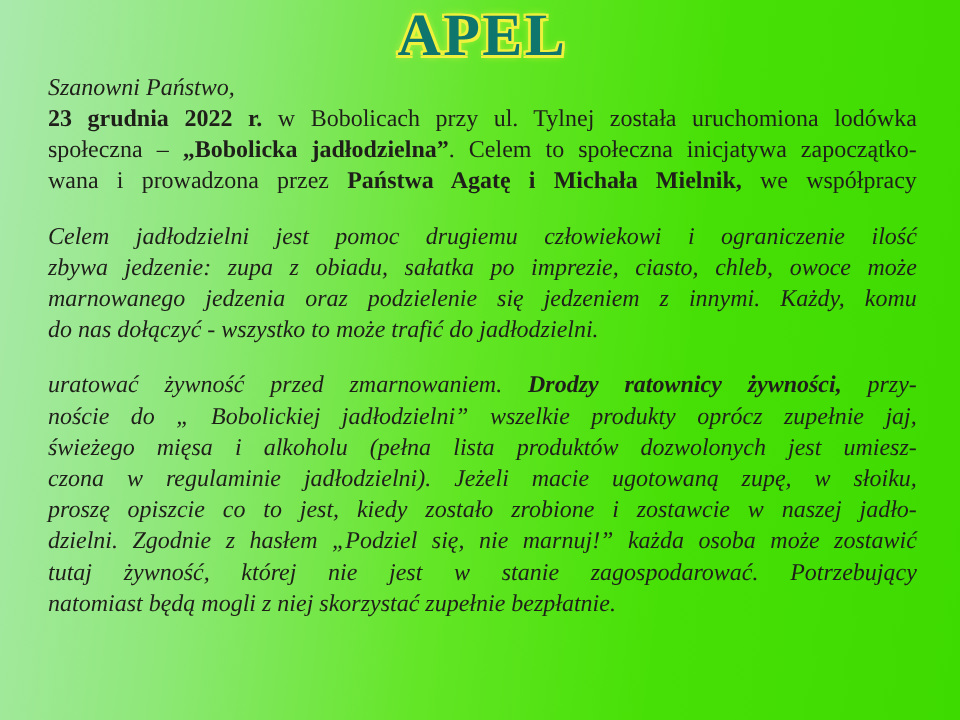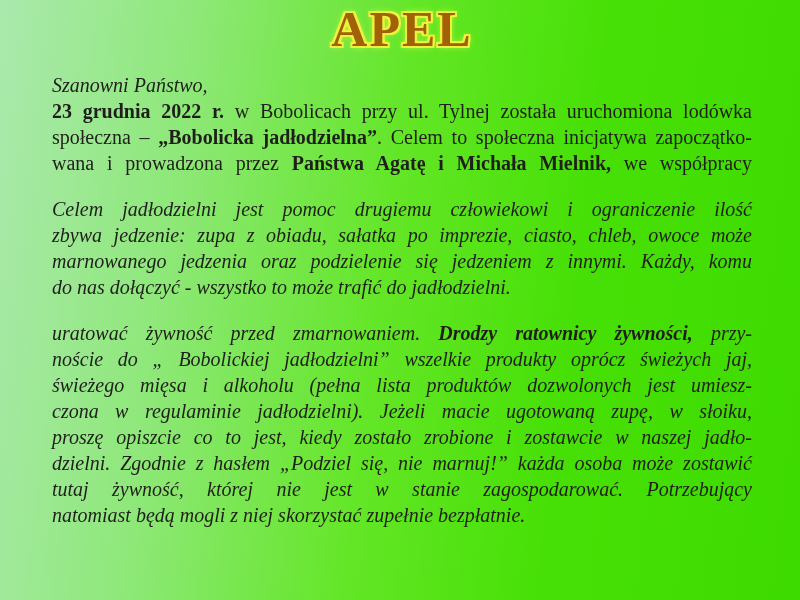--- a/index.html
+++ b/index.html
@@ -17,35 +17,35 @@
     padding: 2px 32px 0 36px;
   }
   .title {
     margin: 0;
     padding: 0;
     text-align: center;
     font-size: 50px;
     line-height: 54px;
     font-weight: bold;
     letter-spacing: 2px;
-    color: #a16207;
+    color: #0f766e;
     text-shadow:
       -2px 0 0 #eef23c, 2px 0 0 #eef23c,
       0 -2px 0 #eef23c, 0 2px 0 #eef23c,
       -2px -2px 0 #eef23c, 2px -2px 0 #eef23c,
       -2px 2px 0 #eef23c, 2px 2px 0 #eef23c,
       0 0 7px #f4f83e;
   }
   .body-text {
     margin-top: 2px;
     color: #1f1f1a;
     font-size: 20px;
     line-height: 26px;
   }
-  .paragraph { margin: 16px; }
+  .paragraph { margin: 4px; }
   .paragraph + .paragraph { margin-top: 20px; font-style: italic; }
   .line { white-space: normal; }
   .line.j {
     text-align: justify;
     text-align-last: justify;
   }
   .b { font-weight: bold; }
   .i { font-style: italic; }
 </style>
 </head>
@@ -61,21 +61,21 @@
         <div class="line j"><span>wana i prowadzona przez </span><span class="b">Państwa Agatę i Michała Mielnik,</span><span> we współpracy</span></div>
       </div>
       <div class="paragraph">
         <div class="line j"><span>Celem jadłodzielni jest pomoc drugiemu człowiekowi i ograniczenie ilość</span></div>
         <div class="line j"><span>zbywa jedzenie: zupa z obiadu, sałatka po imprezie, ciasto, chleb, owoce może</span></div>
         <div class="line j"><span>marnowanego jedzenia oraz podzielenie się jedzeniem z innymi. Każdy, komu</span></div>
         <div class="line"><span>do nas dołączyć - wszystko to może trafić do jadłodzielni.</span></div>
       </div>
       <div class="paragraph">
         <div class="line j"><span>uratować żywność przed zmarnowaniem. </span><span class="b">Drodzy ratownicy żywności,</span><span> przy-</span></div>
-        <div class="line j"><span>noście do „ Bobolickiej jadłodzielni” wszelkie produkty oprócz świeżych jaj,</span></div>
+        <div class="line j"><span>noście do „ Bobolickiej jadłodzielni” wszelkie produkty oprócz zupełnie jaj,</span></div>
         <div class="line j"><span>świeżego mięsa i alkoholu (pełna lista produktów dozwolonych jest umiesz-</span></div>
         <div class="line j"><span>czona w regulaminie jadłodzielni). Jeżeli macie ugotowaną zupę, w słoiku,</span></div>
         <div class="line j"><span>proszę opiszcie co to jest, kiedy zostało zrobione i zostawcie w naszej jadło-</span></div>
         <div class="line j"><span>dzielni. Zgodnie z hasłem „Podziel się, nie marnuj!” każda osoba może zostawić</span></div>
         <div class="line j"><span>tutaj żywność, której nie jest w stanie zagospodarować. Potrzebujący</span></div>
         <div class="line"><span>natomiast będą mogli z niej skorzystać zupełnie bezpłatnie.</span></div>
       </div>
     </div>
 </div>
 

